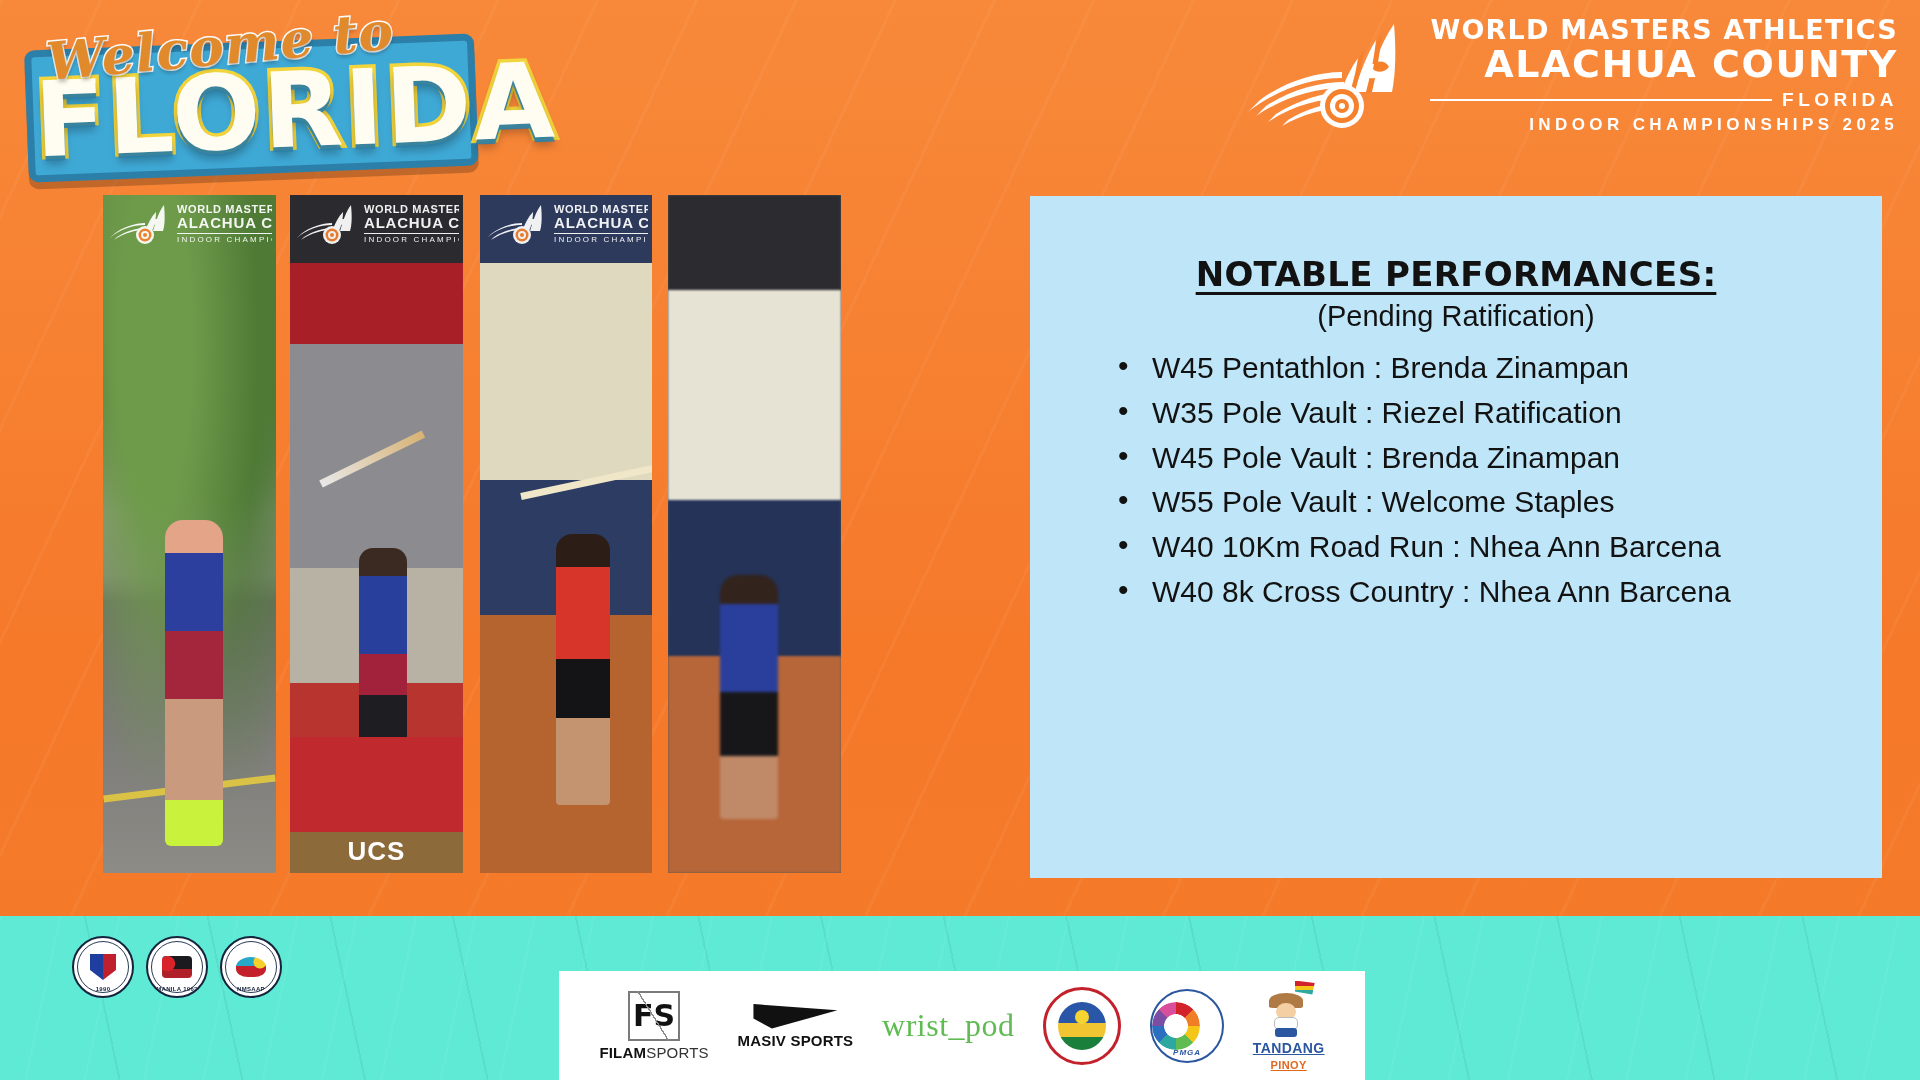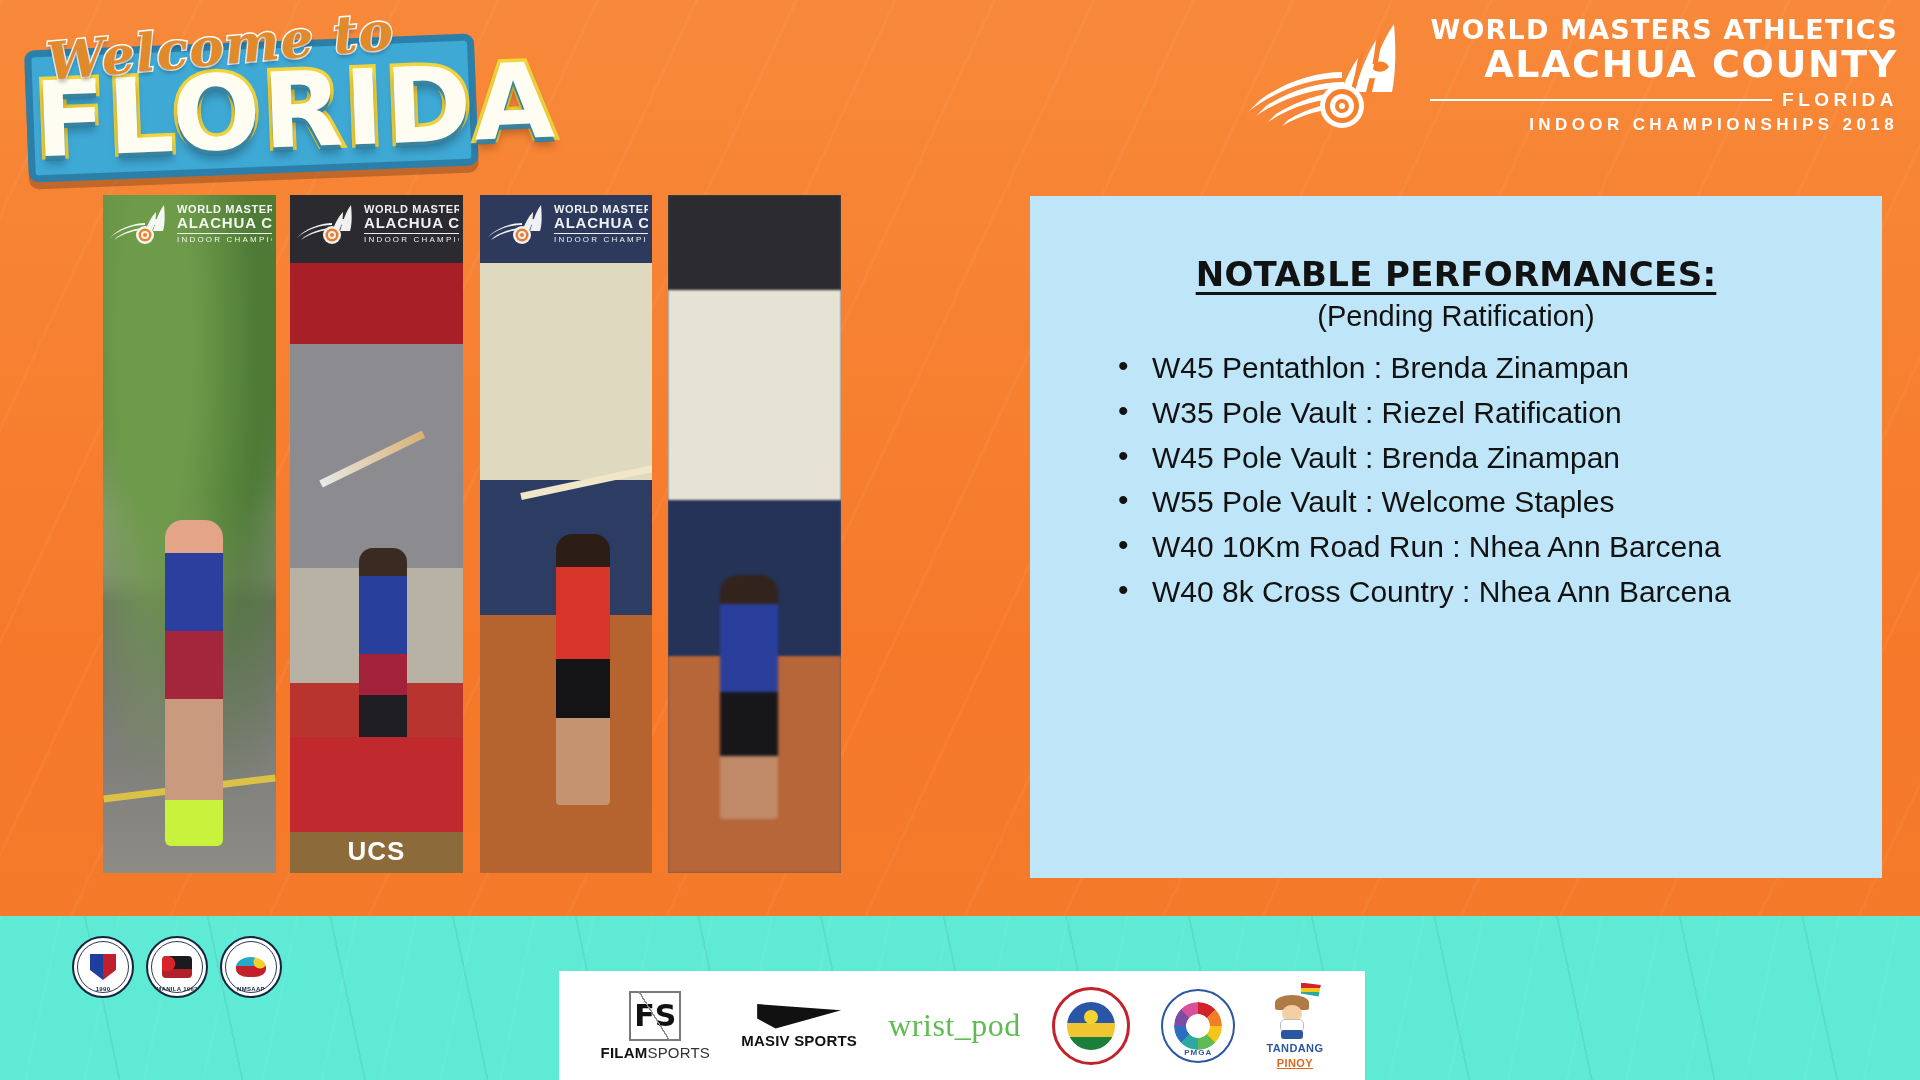--- a/index.html
+++ b/index.html
@@ -304,21 +304,21 @@
     background:linear-gradient(180deg,#2a56a8 0 44%, #f1c431 44% 72%, #1b7f3c 72% 100%);
     position:relative;
   }
   .city-sun{
     position:absolute; left:50%; top:18%; width:14px; height:14px;
     margin-left:-7px; border-radius:50%; background:#f5d432;
   }
   .pmga{
     width:74px; height:74px; border-radius:50%;
     background:#fff; border:2px solid #2b56a0;
-    position:relative; display:flex; align-items:center; justify-content:center;
+    position:relative; display:flex; align-items:center; font-style:italic;
   }
   .pmga-ring{
     width:48px; height:48px; border-radius:50%;
     background:
       conic-gradient(#d2232a 0 45deg,#f07e26 45deg 90deg,#f5c518 90deg 135deg,
         #5fbb52 135deg 180deg,#2ca8a0 180deg 225deg,#2b6fc0 225deg 270deg,
         #7a4fa3 270deg 315deg,#d94f9c 315deg 360deg);
     -webkit-mask:radial-gradient(circle, rgba(0,0,0,0) 34%, #000 36%);
             mask:radial-gradient(circle, rgba(0,0,0,0) 34%, #000 36%);
   }
@@ -342,21 +342,21 @@
   }
   .tp-legs{
     position:absolute; left:10px; top:47px; width:22px; height:9px;
     background:#2b56a0; border-radius:3px;
   }
   .tp-flag{
     position:absolute; left:30px; top:0; width:20px; height:14px;
     background:linear-gradient(180deg,#d2232a 0 33%, #f5c518 33% 66%, #2ca8a0 66% 100%);
     clip-path:polygon(0 0,100% 18%,88% 100%,0 78%);
   }
-  .tp-cap1{ font-size:11px; font-weight:bold; color:#2b56a0; letter-spacing:.4px; }
+  .tp-cap1{ font-size:14px; font-weight:bold; color:#2b56a0; letter-spacing:.4px;text-decoration:underline; }
   .tp-cap2{ font-size:11px; font-weight:bold; color:#e0671f; letter-spacing:.4px;text-decoration:underline; }
 </style>
 </head>
 <body>
 
 <div class="bg-texture"></div>
 
 <div class="florida-sign">
   <div class="fl-plate"></div>
   <div class="fl-welcome">Welcome to</div>
@@ -389,21 +389,21 @@
       <path d="M128 44 C132 40 140 41 143 47 C138 53 130 53 127 49 Z" fill="#F6812C"></path>
     </g>
   </svg>
   <div class="wma-text">
     <div class="wma-l1">WORLD MASTERS ATHLETICS</div>
     <div class="wma-l2">ALACHUA COUNTY</div>
     <div class="wma-l3row">
       <div class="wma-rule"></div>
       <div class="wma-l3">FLORIDA</div>
     </div>
-    <div class="wma-l4">INDOOR CHAMPIONSHIPS 2018</div>
+    <div class="wma-l4">INDOOR CHAMPIONSHIPS 2025</div>
   </div>
 </div>
 
 <div class="photo-strip">
 
   <div class="photo" id="photo-1">
     <div class="scene sky-trees">
       <div class="road-stripe"></div>
       <div class="road-runner"></div>
     </div>

